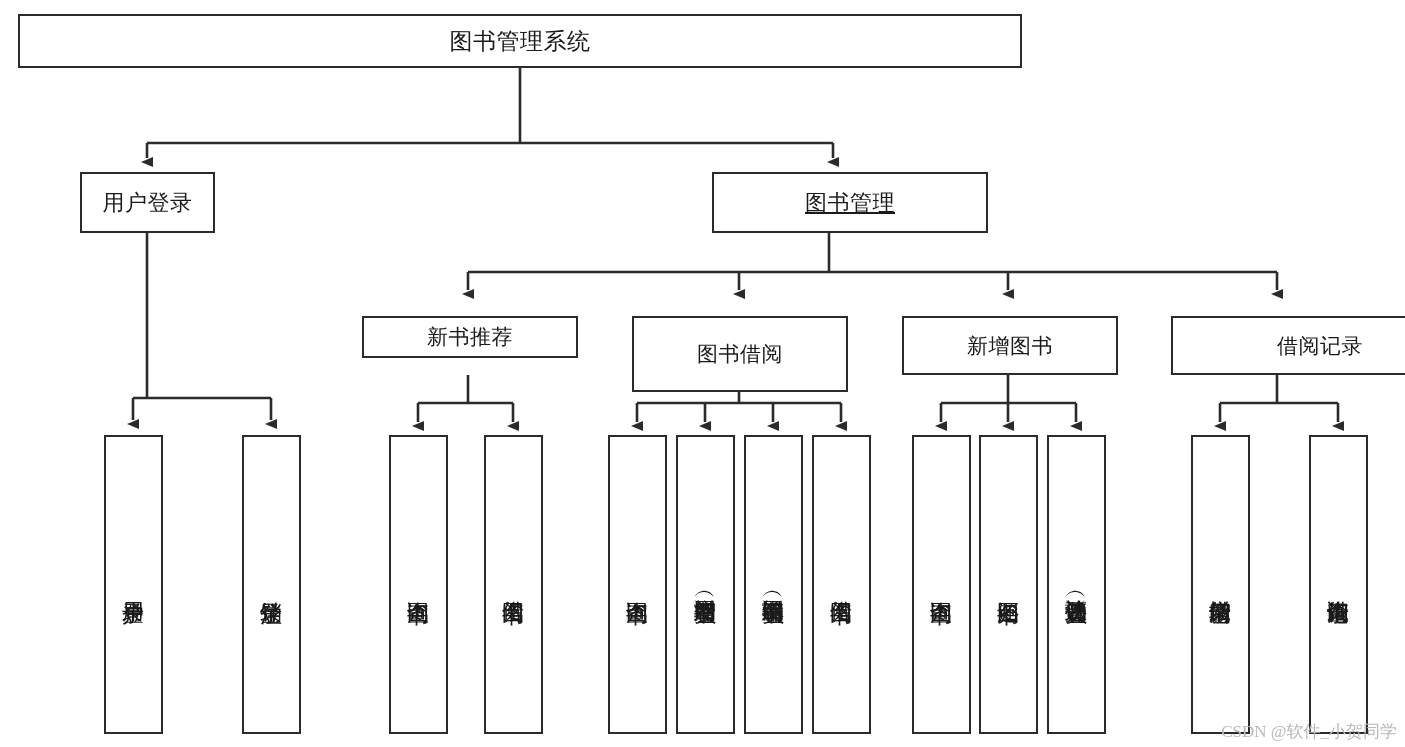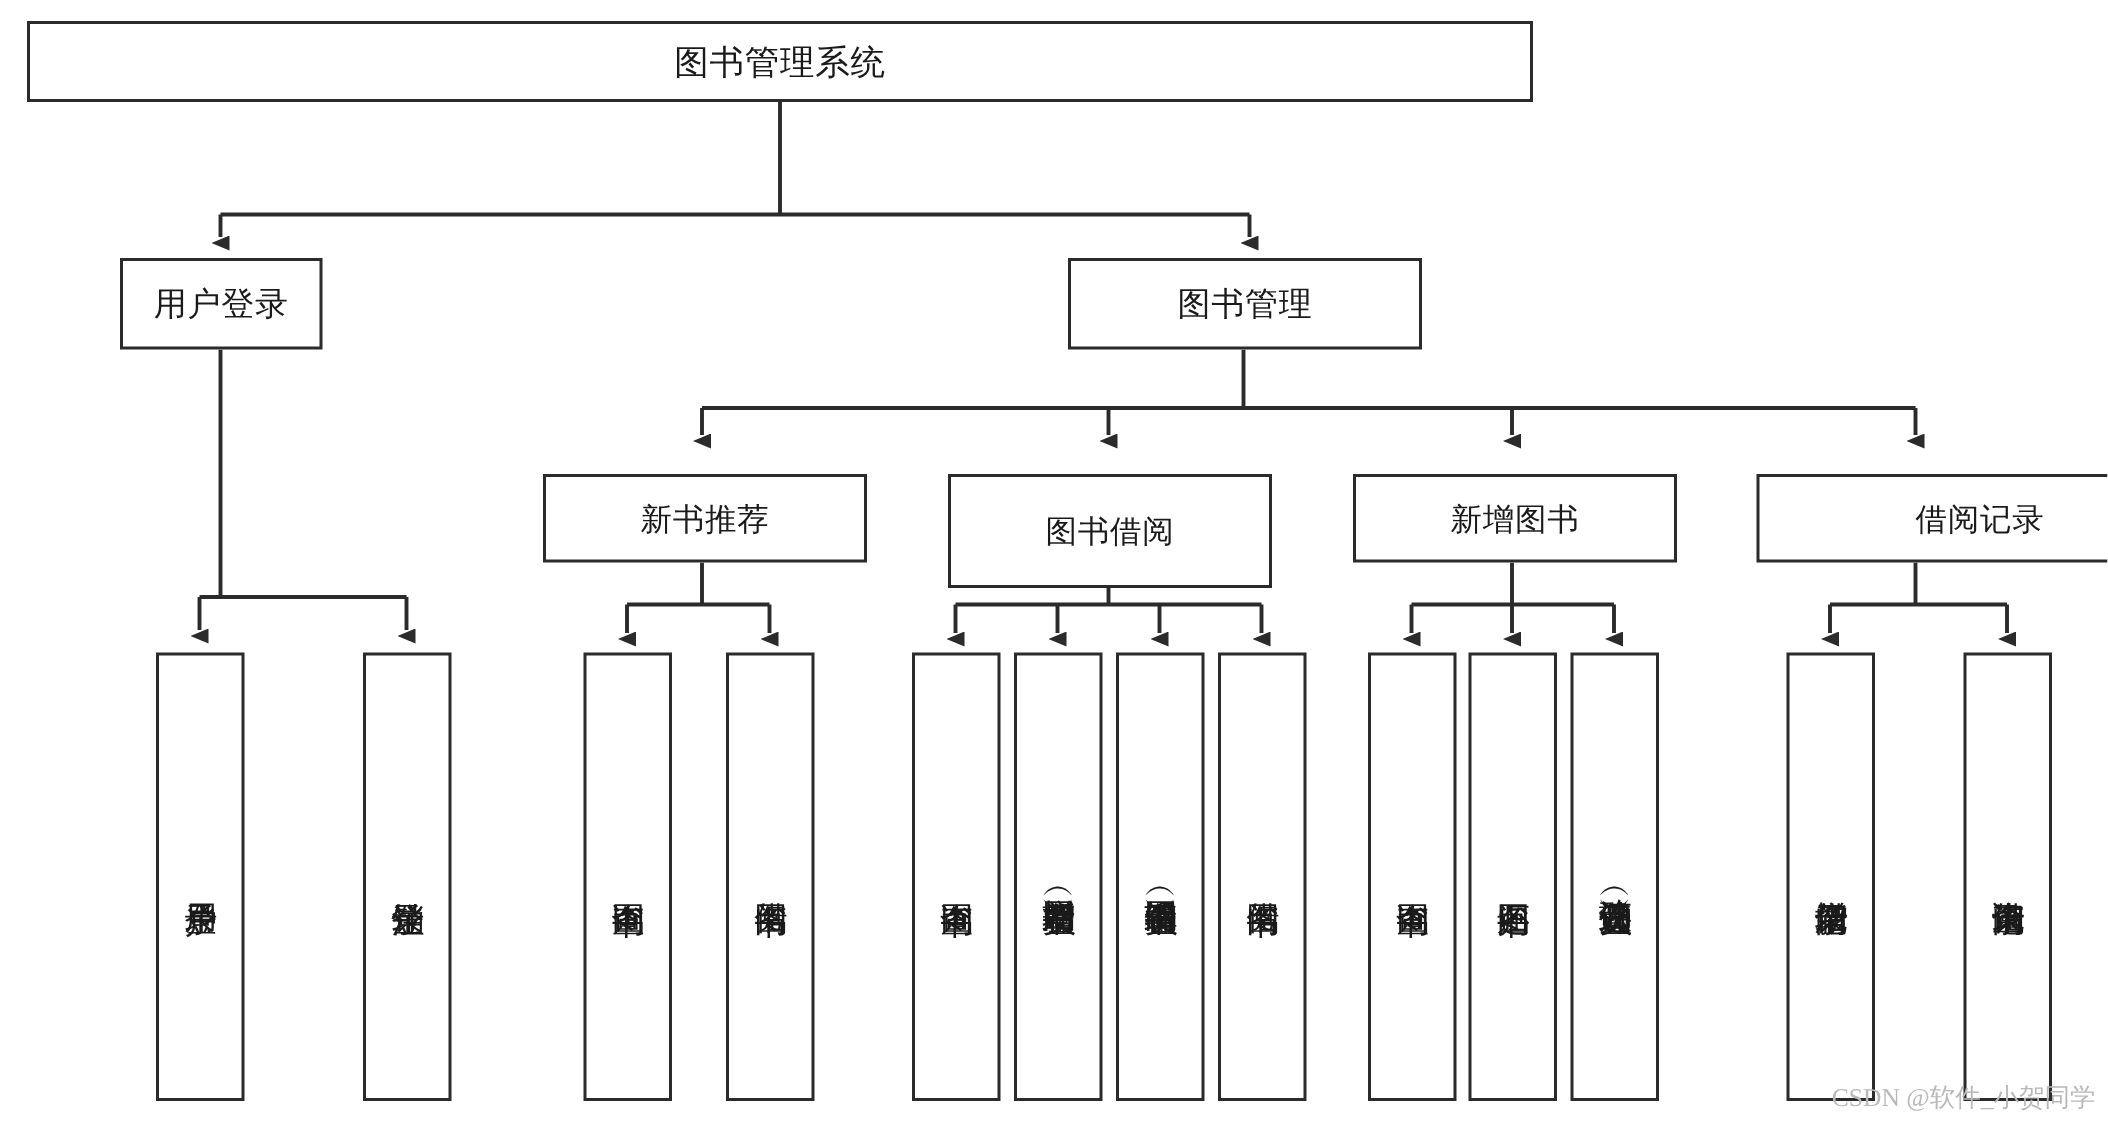--- a/index.html
+++ b/index.html
@@ -131,25 +131,25 @@
   </svg>
 
   <div class="node level0" style="left:18px; top:14px; width:1004px; height:54px;">
     <span>图书管理系统</span>
   </div>
 
   <div class="node level1" style="left:80px; top:172px; width:135px; height:61px;">
     <span>用户登录</span>
   </div>
 
-  <div class="node level1" style="left:712px; top:172px; width:236px; height:61px;">
+  <div class="node level1" style="left:712px; top:172px; width:276px; height:61px;text-decoration:underline;">
     <span>图书管理</span>
   </div>
 
-  <div class="node level2" style="left:362px; top:316px; width:216px; height:59px;">
+  <div class="node level2" style="left:362px; top:316px; width:216px; height:42px;">
     <span>新书推荐</span>
   </div>
 
   <div class="node level2" style="left:632px; top:316px; width:216px; height:76px;">
     <span>图书借阅</span>
   </div>
 
   <div class="node level2" style="left:902px; top:316px; width:216px; height:59px;">
     <span>新增图书</span>
   </div>

